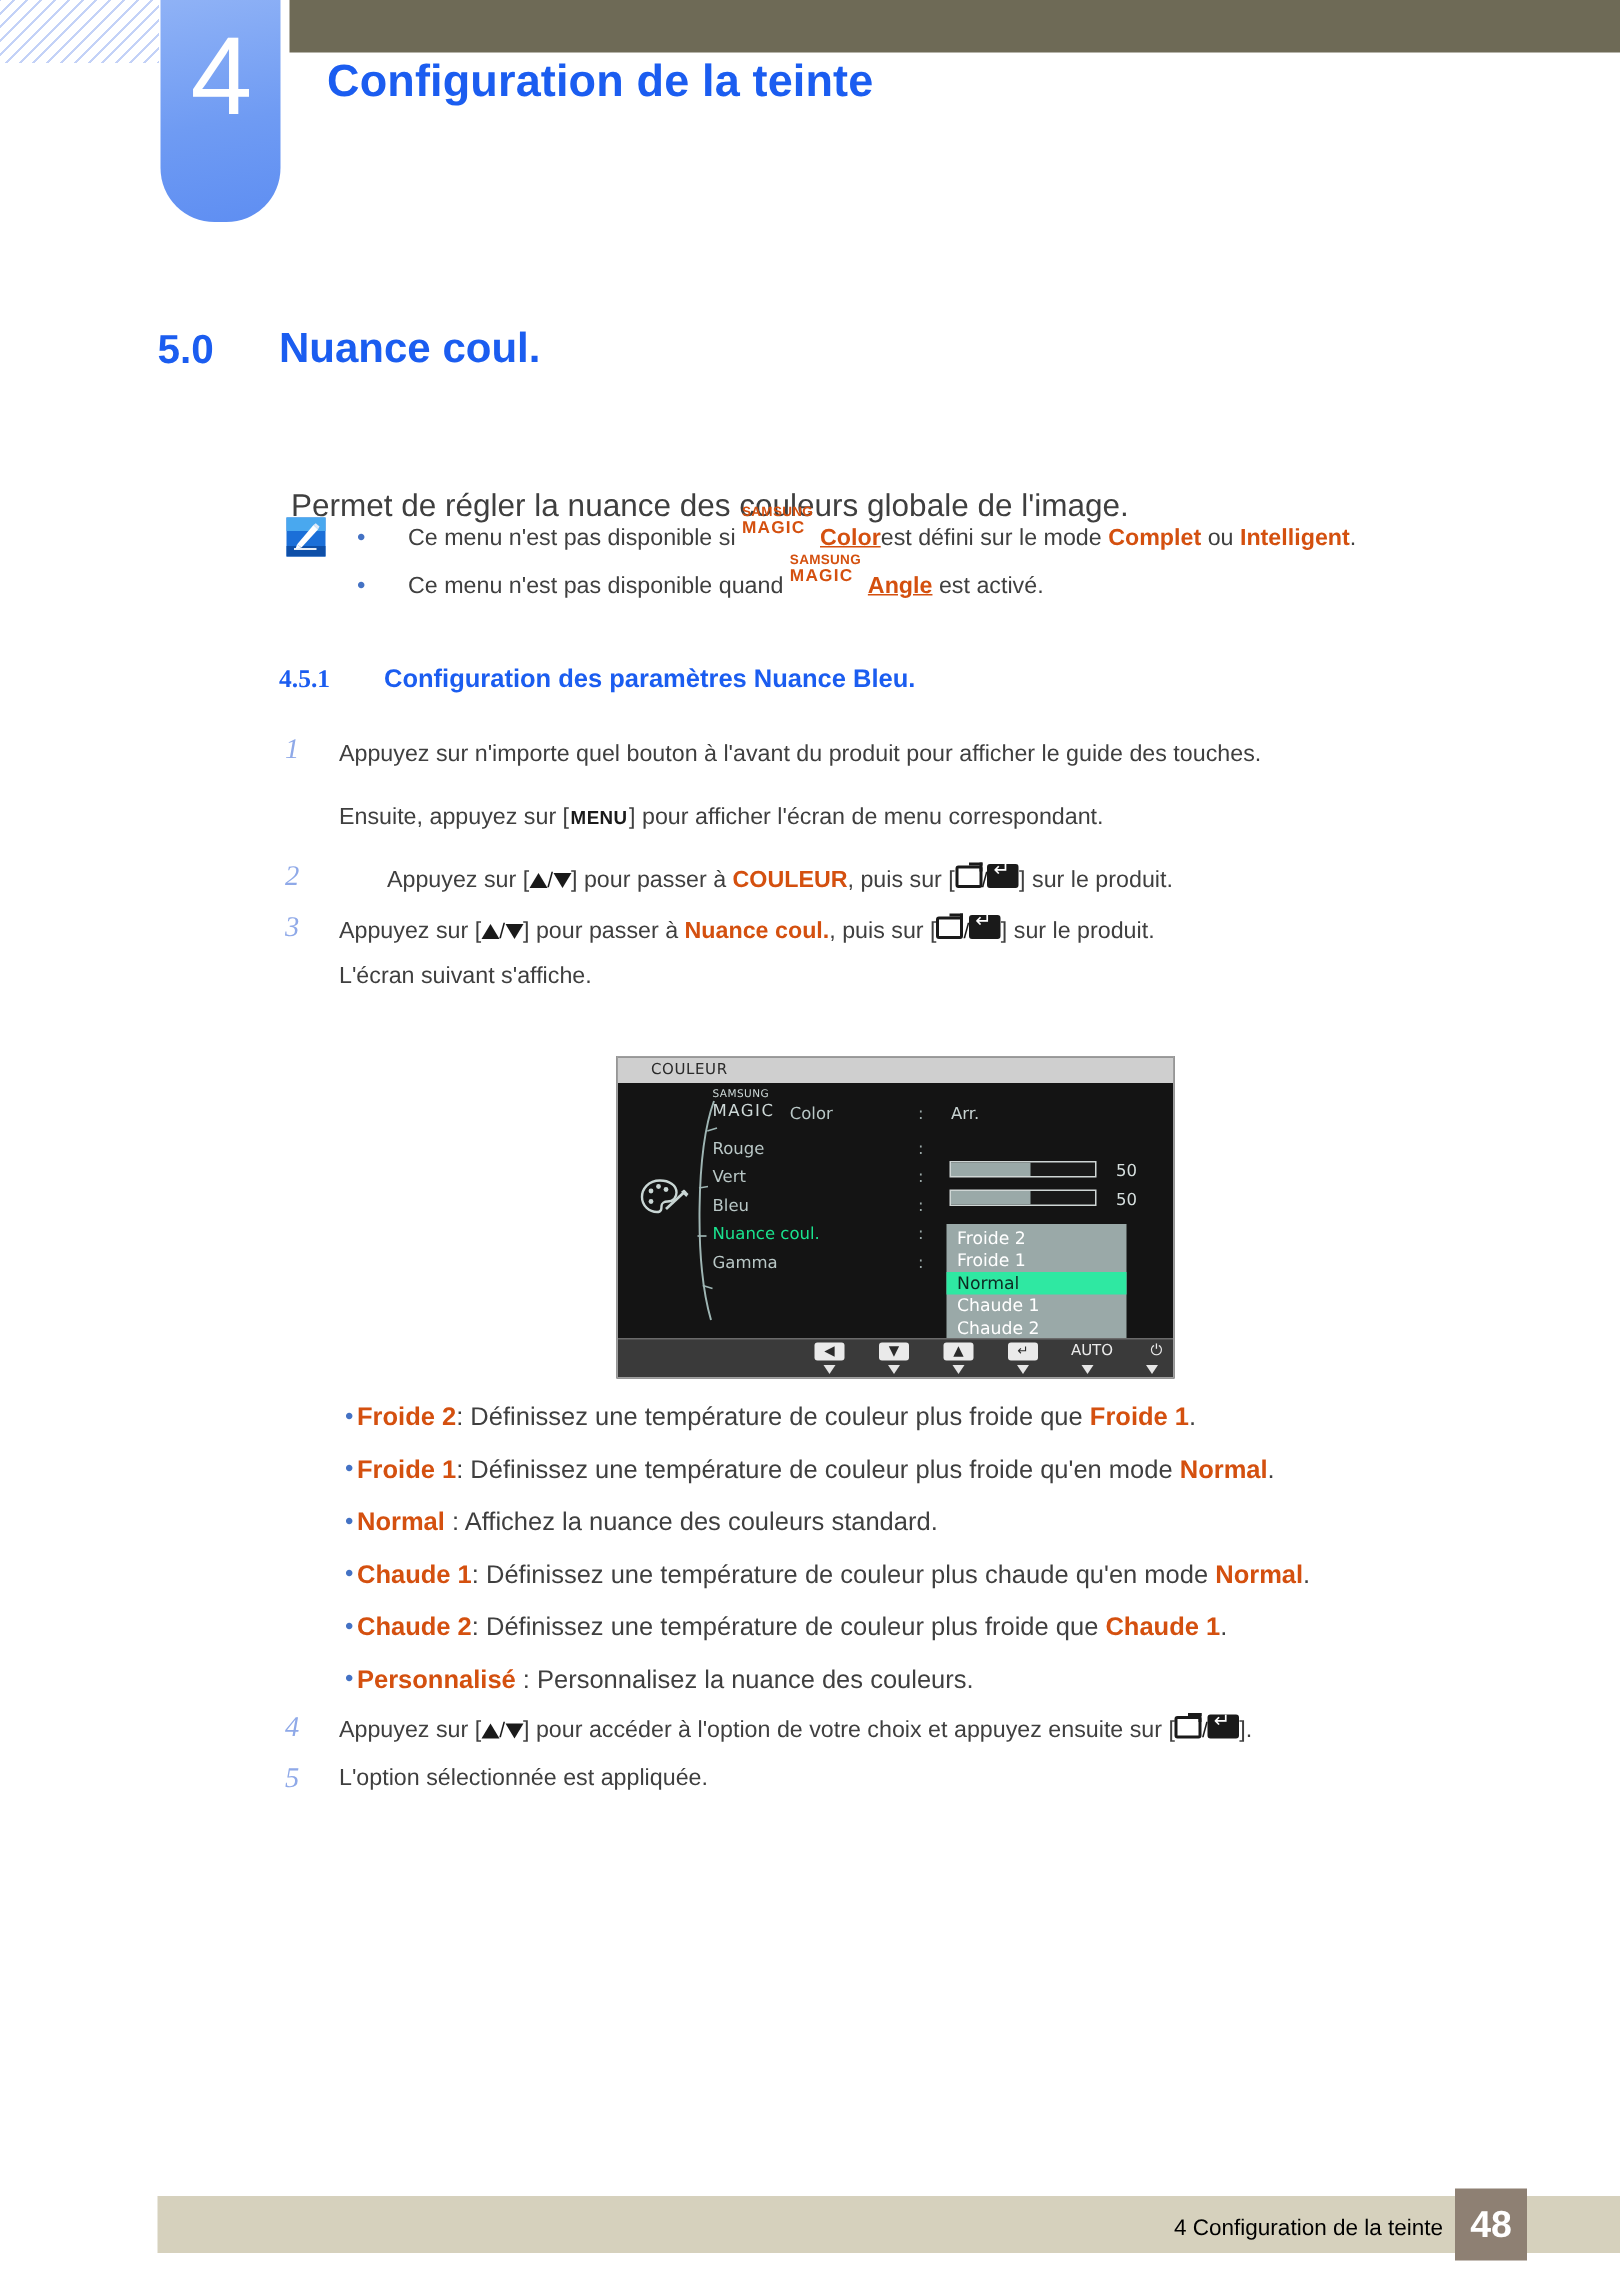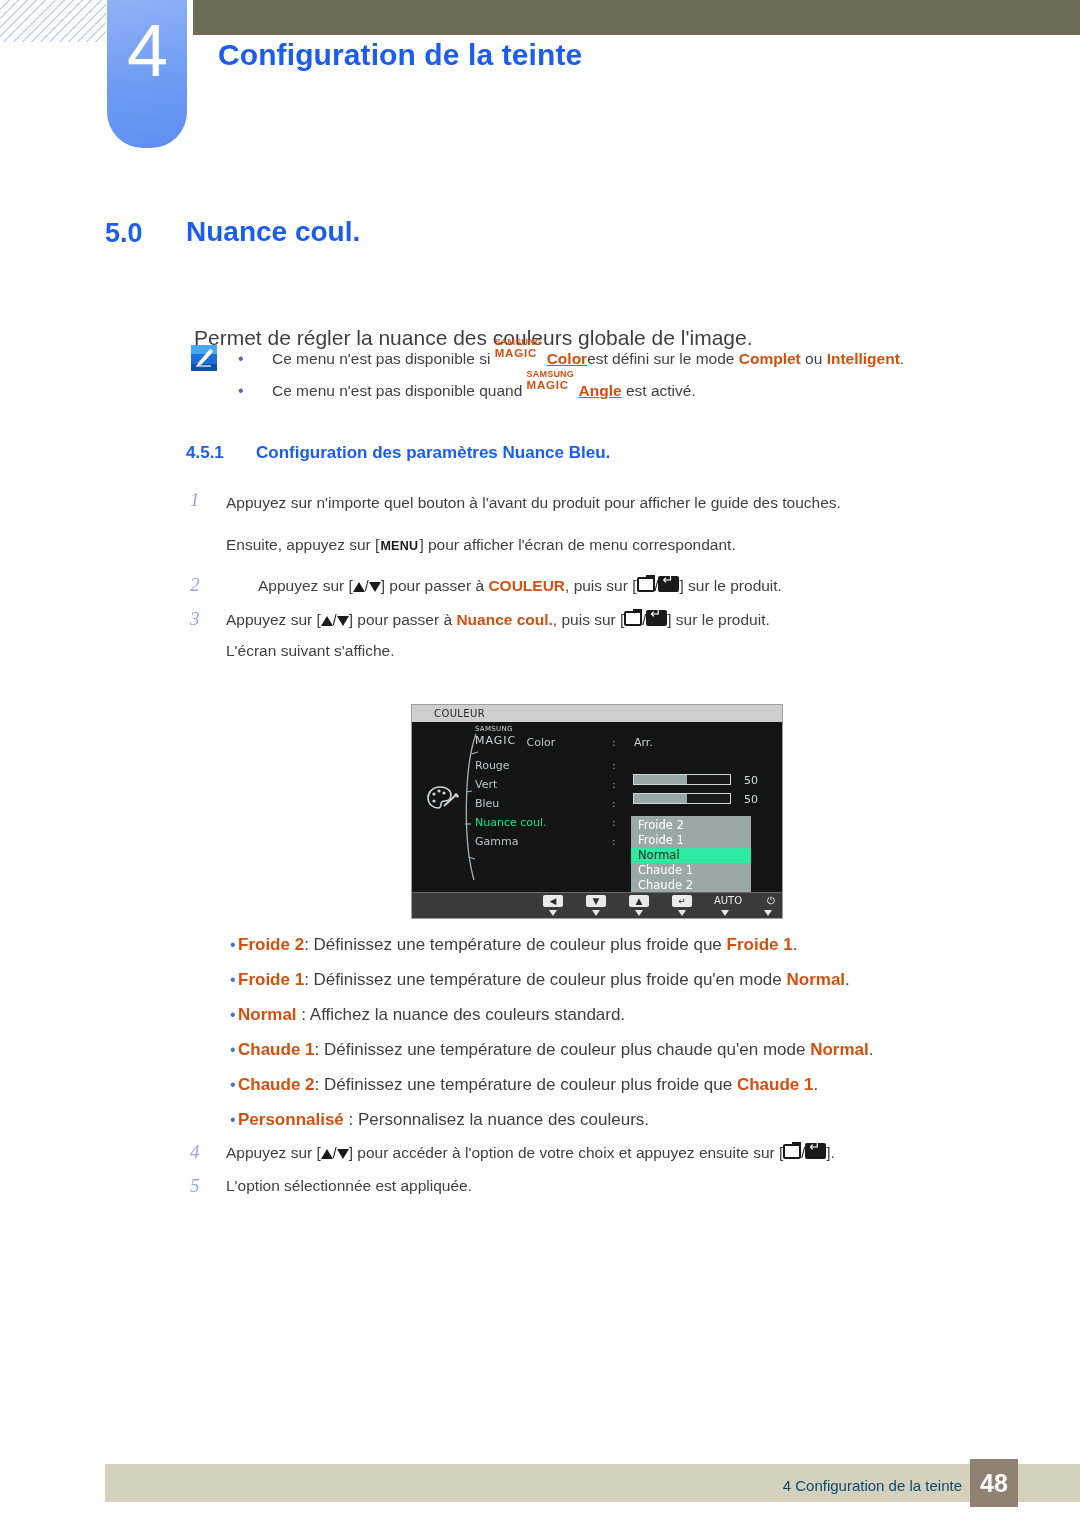--- a/index.html
+++ b/index.html
@@ -135,20 +135,21 @@
   }
   .orange { color: #d4500f; font-weight: bold; }
 
   
   .sub-num {
     position: absolute;
     left: 186px; top: 443px;
     font-size: 17px;
     font-weight: bold;
     color: #1b5df0;
+    font-family: Liberation Serif, serif;
   }
   .sub-title {
     position: absolute;
     left: 256px; top: 443px;
     font-size: 17px;
     font-weight: bold;
     color: #1b5df0;
   }
 
   
@@ -415,21 +416,21 @@
   .footer-bar {
     position: absolute;
     left: 105px; bottom: 25px;
     width: 975px; height: 38px;
     background: #d6d1bd;
   }
   .footer-text {
     position: absolute;
     right: 118px; bottom: 33px;
     font-size: 15px;
-    color: #0c4a6e;
+    color: #000000;
   }
   .footer-pageno {
     position: absolute;
     left: 970px; bottom: 20px;
     width: 48px; height: 48px;
     background: #8e8073;
     color: #ffffff;
     font-size: 25px;
     font-weight: bold;
     text-align: center;

